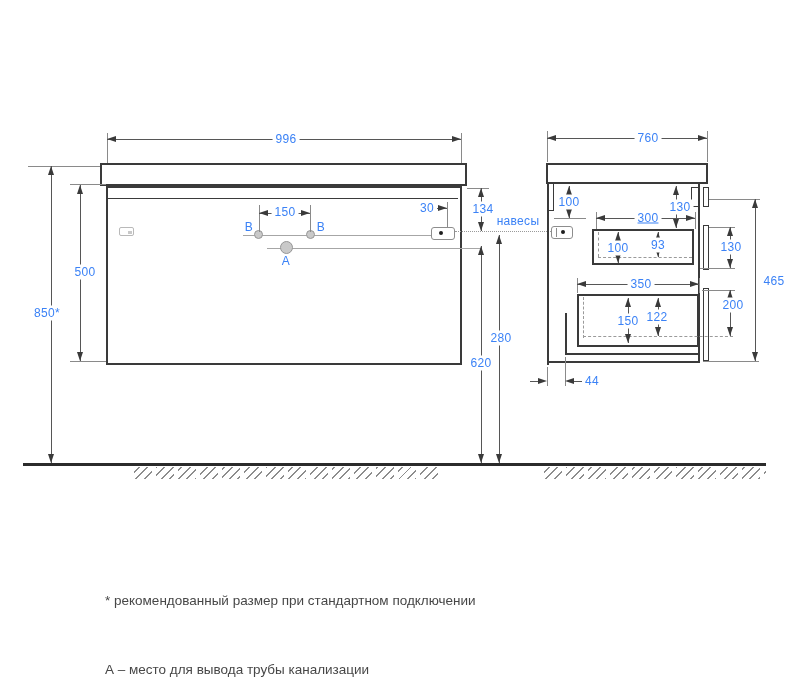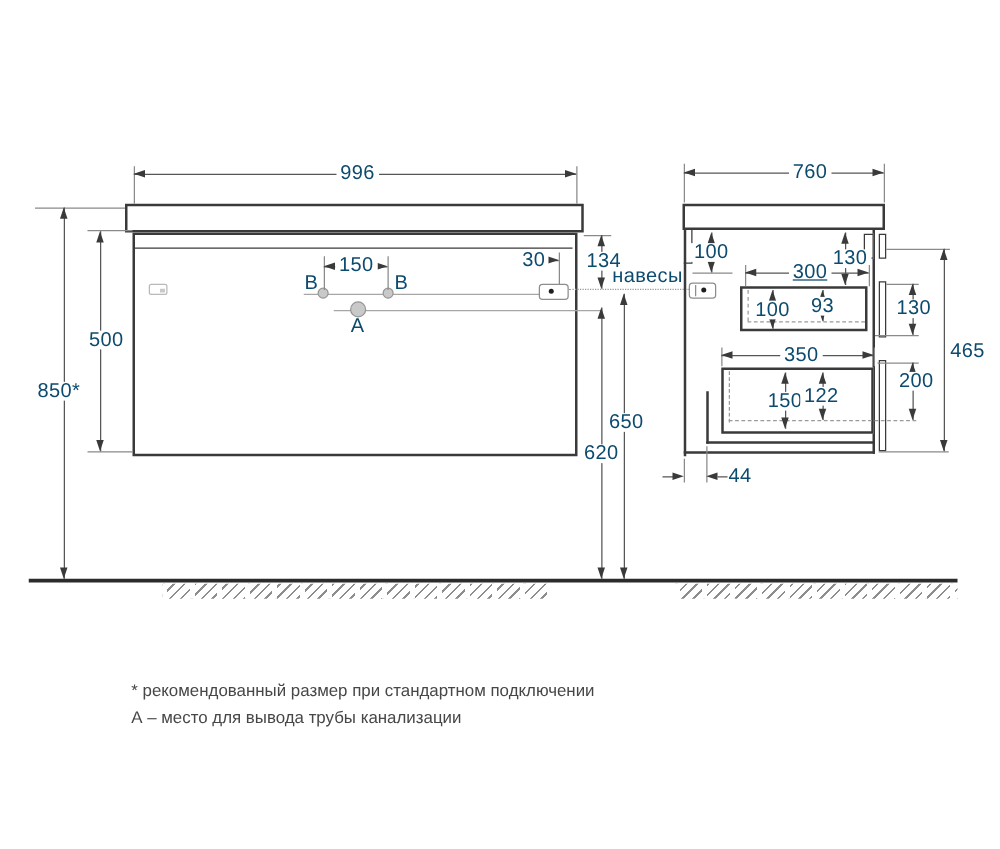--- a/index.html
+++ b/index.html
@@ -11,37 +11,37 @@
   .dl  { position:absolute; background:#565656; }
   
   .xl  { position:absolute; background:#8a8a8a; }
   
   .gl  { position:absolute; background:#a6a6a6; }
   .dot { position:absolute; border-top:1px dotted #9a9a9a; }
   .dsh-h { position:absolute; border-top:1px dashed #9a9a9a; }
   .dsh-v { position:absolute; border-left:1px dashed #9a9a9a; }
   .box { position:absolute; border:2px solid #3a3a3a; box-sizing:border-box; background:#fff; }
   .box1{ position:absolute; border:1px solid #3a3a3a; box-sizing:border-box; background:#fff; }
-  .lbl { position:absolute; transform:translate(-50%,-50%); font-size:16px; color:#0c4a6e;
+  .lbl { position:absolute; transform:translate(-50%,-50%); font-size:12px; color:#3b82f6;
          white-space:nowrap; letter-spacing:.3px; line-height:15px; }
   .bg  { background:#fff; padding:0 3px; }
   .au,.ad,.al,.ar { position:absolute; width:0; height:0; }
   .au { border-left:3px solid transparent; border-right:3px solid transparent; border-bottom:9px solid #3a3a3a; }
   .ad { border-left:3px solid transparent; border-right:3px solid transparent; border-top:9px solid #3a3a3a; }
   .al { border-top:3px solid transparent; border-bottom:3px solid transparent; border-right:9px solid #3a3a3a; }
   .ar { border-top:3px solid transparent; border-bottom:3px solid transparent; border-left:9px solid #3a3a3a; }
   .hole { position:absolute; border-radius:50%; background:#c9c9c9; border:1px solid #969696; box-sizing:border-box; }
   .bracket { position:absolute; border:1px solid #8d8d8d; border-radius:3px; box-sizing:border-box; background:#fff; }
   .bdot { position:absolute; width:4px; height:4px; border-radius:50%; background:#1e1e1e; }
   .hatch { position:absolute; height:12px;
     background-image:
       repeating-linear-gradient(90deg, #fff 0 4px, transparent 4px 22px),
       repeating-linear-gradient(135deg, #8d8d8d 0 1.4px, transparent 1.4px 6px); }
   .legend { position:absolute; left:105px; top:542px; font-size:13.5px; color:#474747; }
-  .legend div { line-height:21px; }
+  .legend div { line-height:21px;margin-top:48px; }
 </style>
 </head>
 <body>
 
 <div class="canvas">
 
   <div class="box" style="left:100px;top:163px;width:367px;height:23px;"></div>
   <div class="box" style="left:106px;top:186px;width:356px;height:179px;"></div>
   <div class="ln" style="left:108px;top:198px;width:350px;height:1px;"></div>
   <div class="bracket" style="left:119px;top:227px;width:15px;height:9px;border-color:#b9b9b9;border-radius:2px;"></div>
@@ -96,21 +96,21 @@
   <div class="lbl bg" style="left:427px;top:208px;">30</div>
 
   <div class="bracket" style="left:431px;top:227px;width:24px;height:13px;"></div>
   <div class="bdot" style="left:439px;top:231px;"></div>
   <div class="dot" style="left:455px;top:231px;width:108px;"></div>
   <div class="lbl" style="left:518px;top:221px;">навесы</div>
 
   <div class="dl" style="left:499px;top:235px;width:1px;height:228px;"></div>
   <div class="au" style="left:496px;top:235px;"></div>
   <div class="ad" style="left:496px;top:454px;"></div>
-  <div class="lbl bg" style="left:501px;top:338px;">650</div>
+  <div class="lbl bg" style="left:501px;top:338px;">280</div>
 
   <div class="dl" style="left:481px;top:246px;width:1px;height:217px;"></div>
   <div class="au" style="left:478px;top:246px;"></div>
   <div class="ad" style="left:478px;top:454px;"></div>
   <div class="lbl bg" style="left:481px;top:363px;">620</div>
 
   <div class="box" style="left:546px;top:163px;width:162px;height:21px;"></div>
   <div class="ln" style="left:547px;top:184px;width:2px;height:181px;"></div>
   <div class="ln" style="left:553px;top:184px;width:1px;height:26px;"></div>
   <div class="ln" style="left:547px;top:210px;width:7px;height:1px;"></div>

